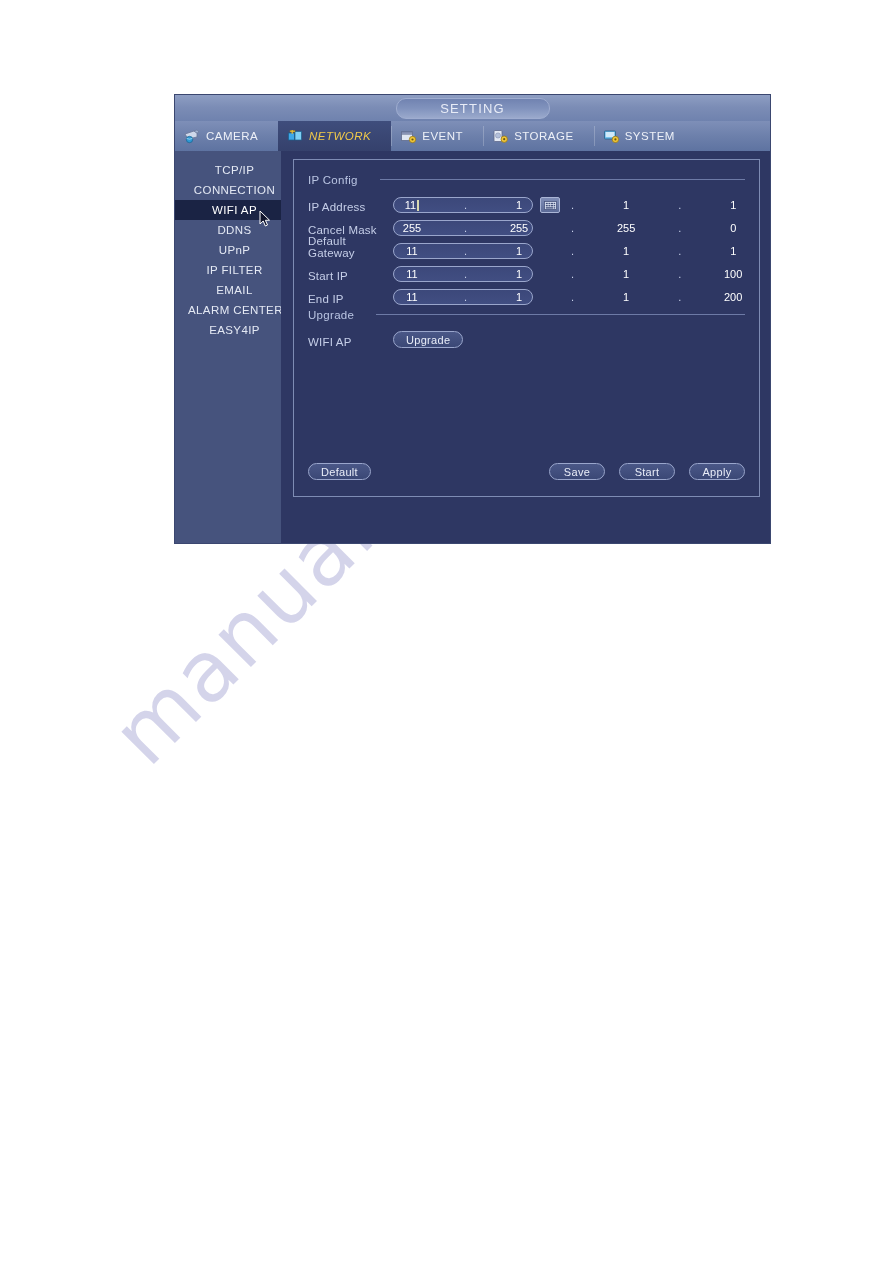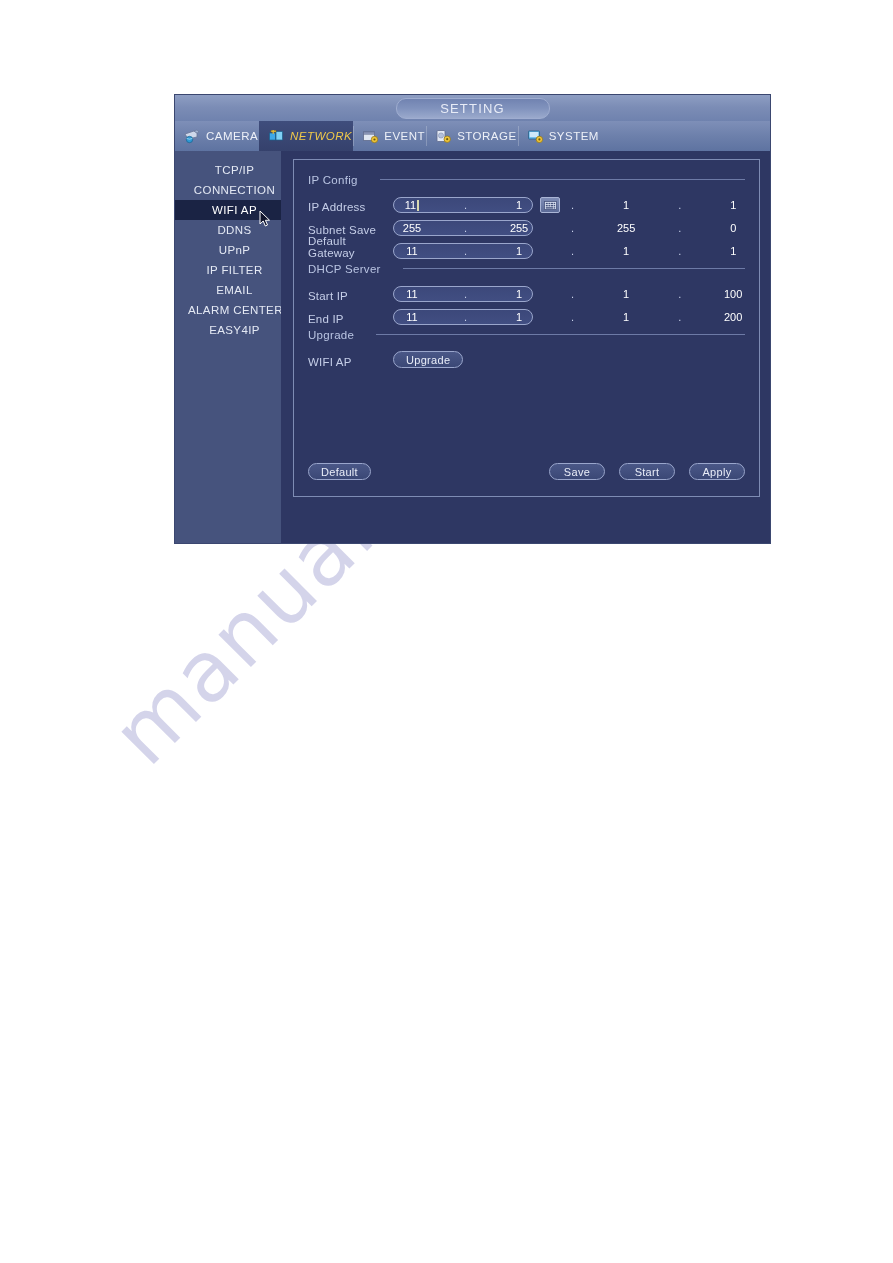--- a/index.html
+++ b/index.html
@@ -81,21 +81,21 @@
     height: 30px;
     background: linear-gradient(180deg, #7e8fb8 0%, #6d80ab 50%, #5e73a1 100%);
     display: flex;
     align-items: stretch;
     position: relative;
   }
   .top-tab {
     display: flex;
     align-items: center;
     gap: 5px;
-    padding: 0 1px 0 9px;
+    padding: 0 20px 0 9px;
     color: #eef1f8;
     font-size: 11.5px;
     letter-spacing: 0.5px;
     position: relative;
     cursor: default;
   }
   .top-tab:not(:first-child)::before {
     content: "";
     position: absolute;
     left: 0;
@@ -447,21 +447,21 @@
               <rect x="4.4" y="4" width="2" height="1.4" fill="#46537d"></rect>
               <rect x="7" y="4" width="2" height="1.4" fill="#46537d"></rect>
               <rect x="9.6" y="4" width="1.6" height="1.4" fill="#46537d"></rect>
               <rect x="1.8" y="6.2" width="7.2" height="1.4" fill="#46537d"></rect>
               <rect x="9.6" y="6.2" width="1.6" height="1.4" fill="#46537d"></rect>
             </svg>
           </span>
         </div>
 
         <div class="frow">
-          <div class="flabel">Subnet Save</div>
+          <div class="flabel">Cancel Mask</div>
           <div class="ipbox">
             <span class="seg">255</span>
             <span class="dot">.</span>
             <span class="seg">255</span>
             <span class="dot">.</span>
             <span class="seg">255</span>
             <span class="dot">.</span>
             <span class="seg">0</span>
           </div>
         </div>
@@ -472,24 +472,20 @@
             <span class="seg">11</span>
             <span class="dot">.</span>
             <span class="seg">1</span>
             <span class="dot">.</span>
             <span class="seg">1</span>
             <span class="dot">.</span>
             <span class="seg">1</span>
           </div>
         </div>
 
-        <div class="section-head">
-          <span>DHCP Server</span>
-          <span class="rule"></span>
-        </div>
 
         <div class="frow">
           <div class="flabel">Start IP</div>
           <div class="ipbox">
             <span class="seg">11</span>
             <span class="dot">.</span>
             <span class="seg">1</span>
             <span class="dot">.</span>
             <span class="seg">1</span>
             <span class="dot">.</span>

